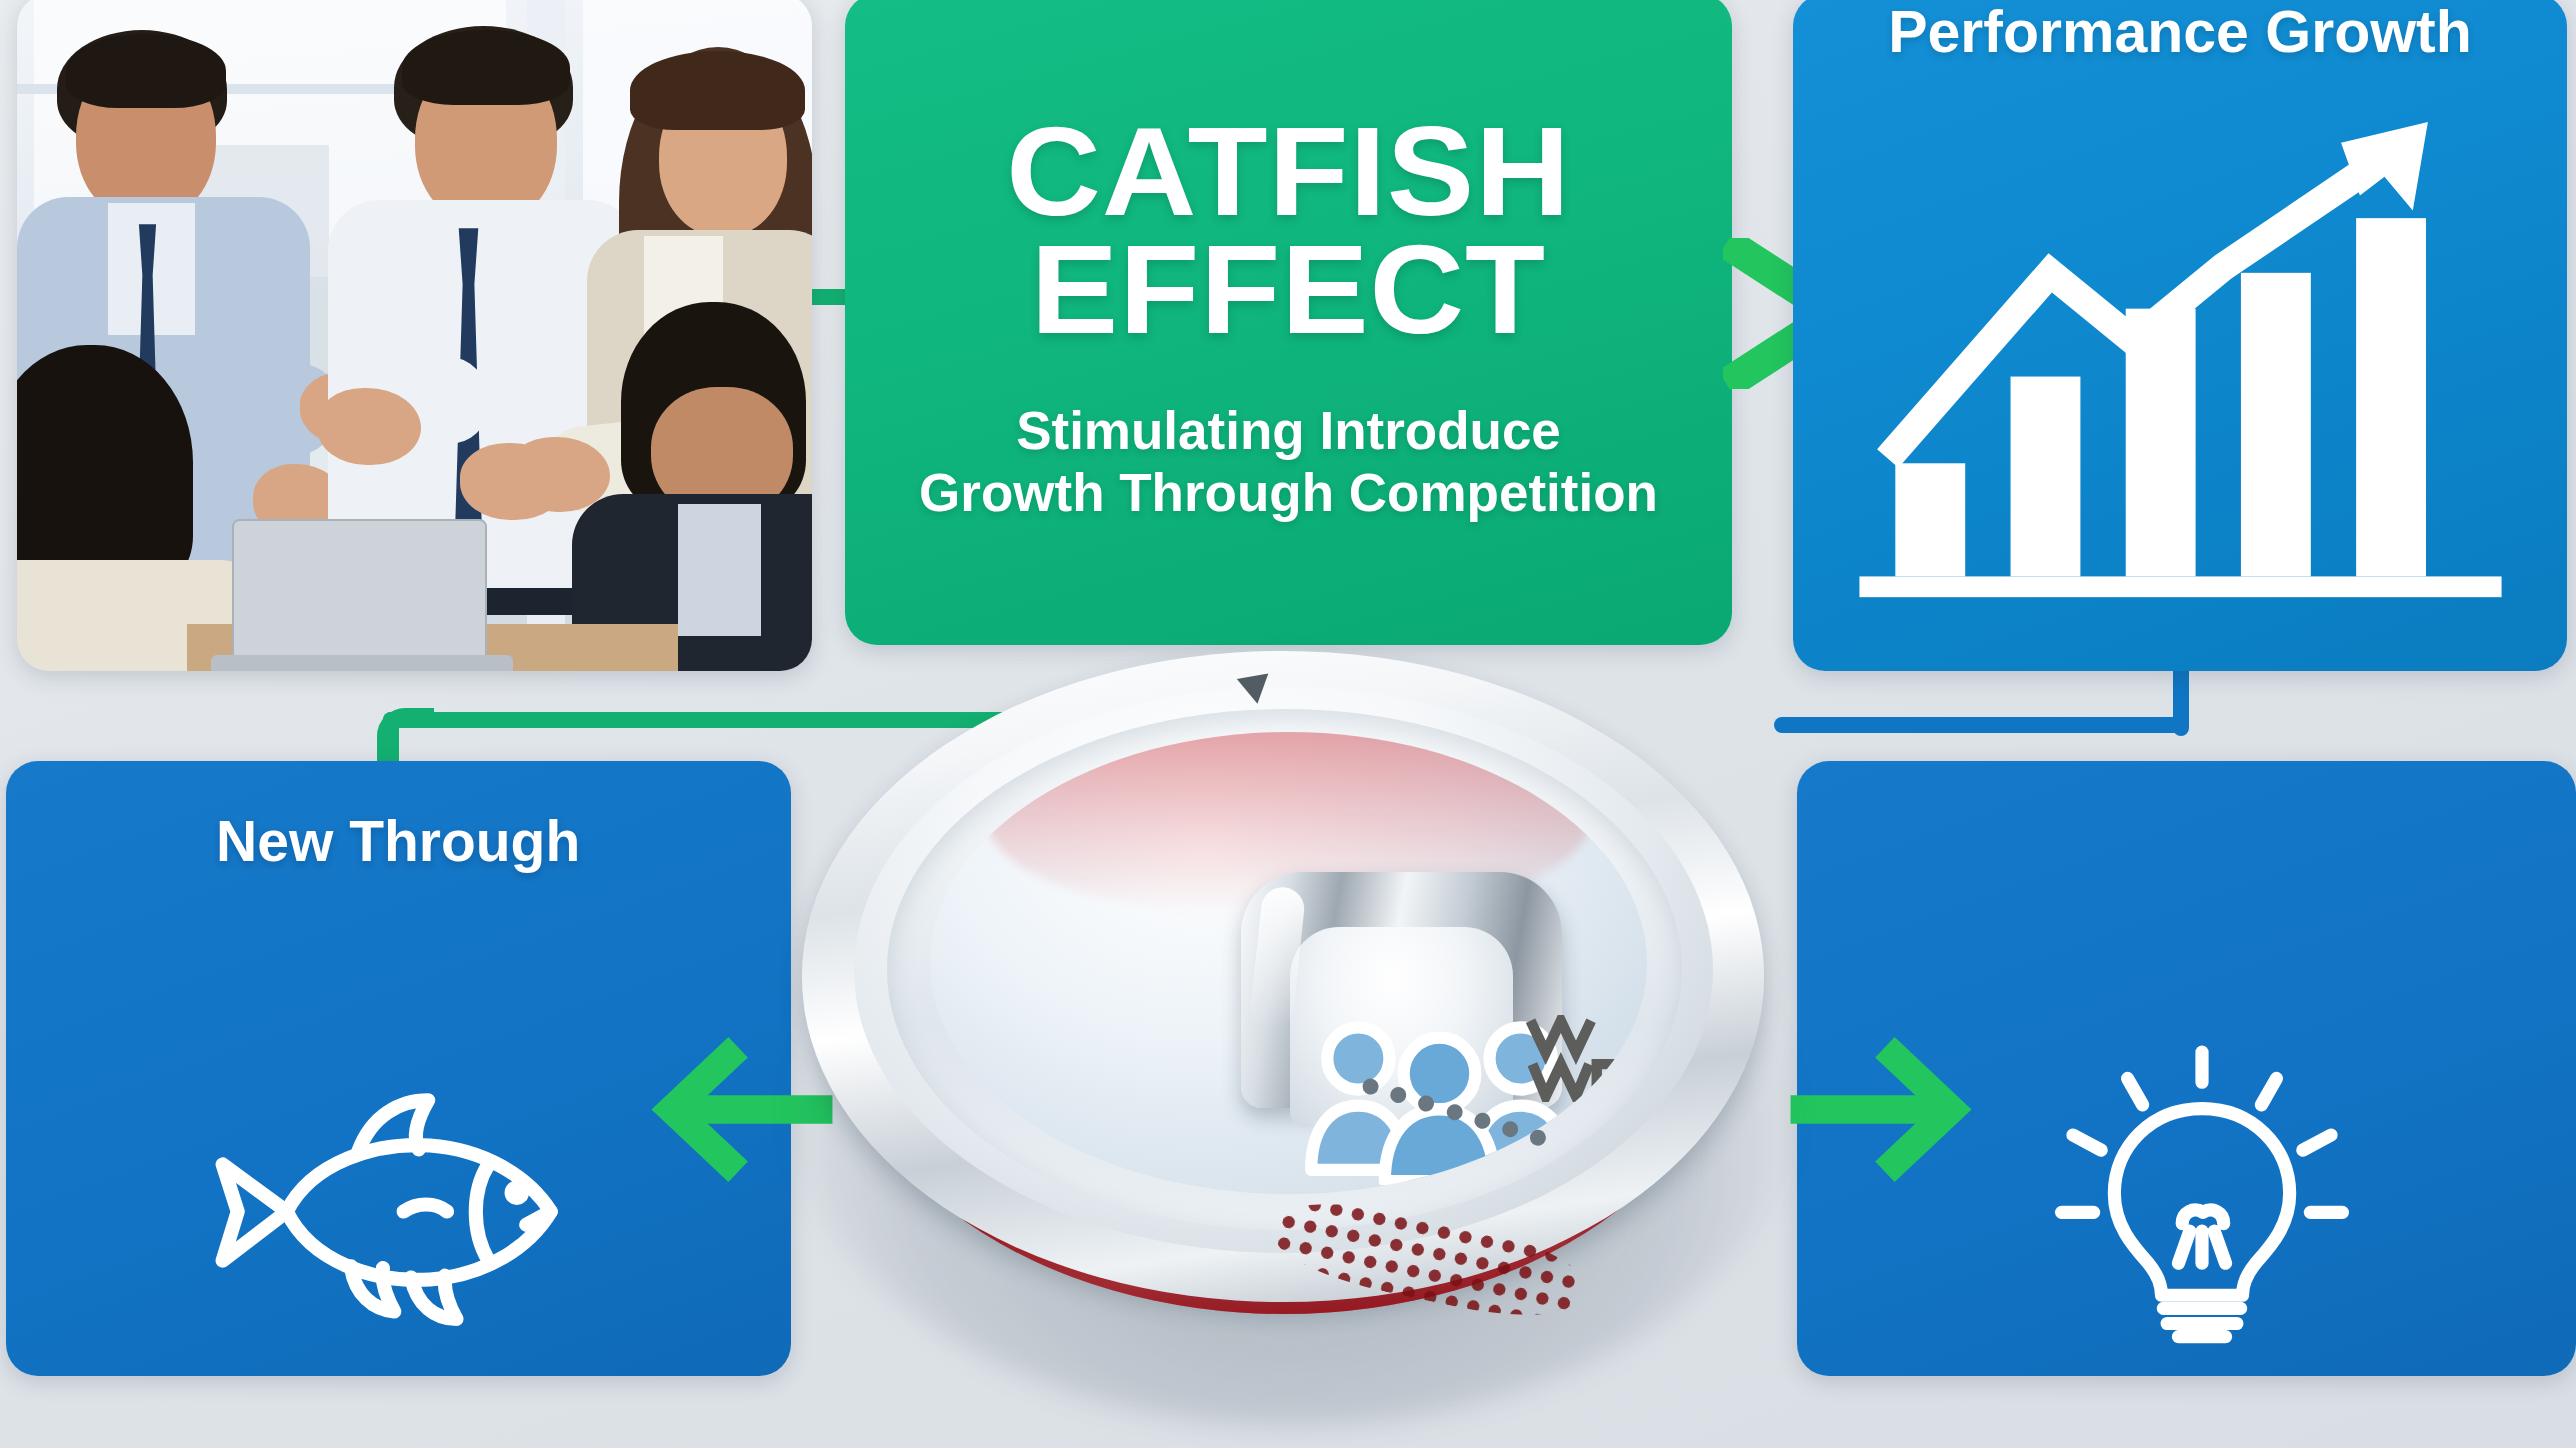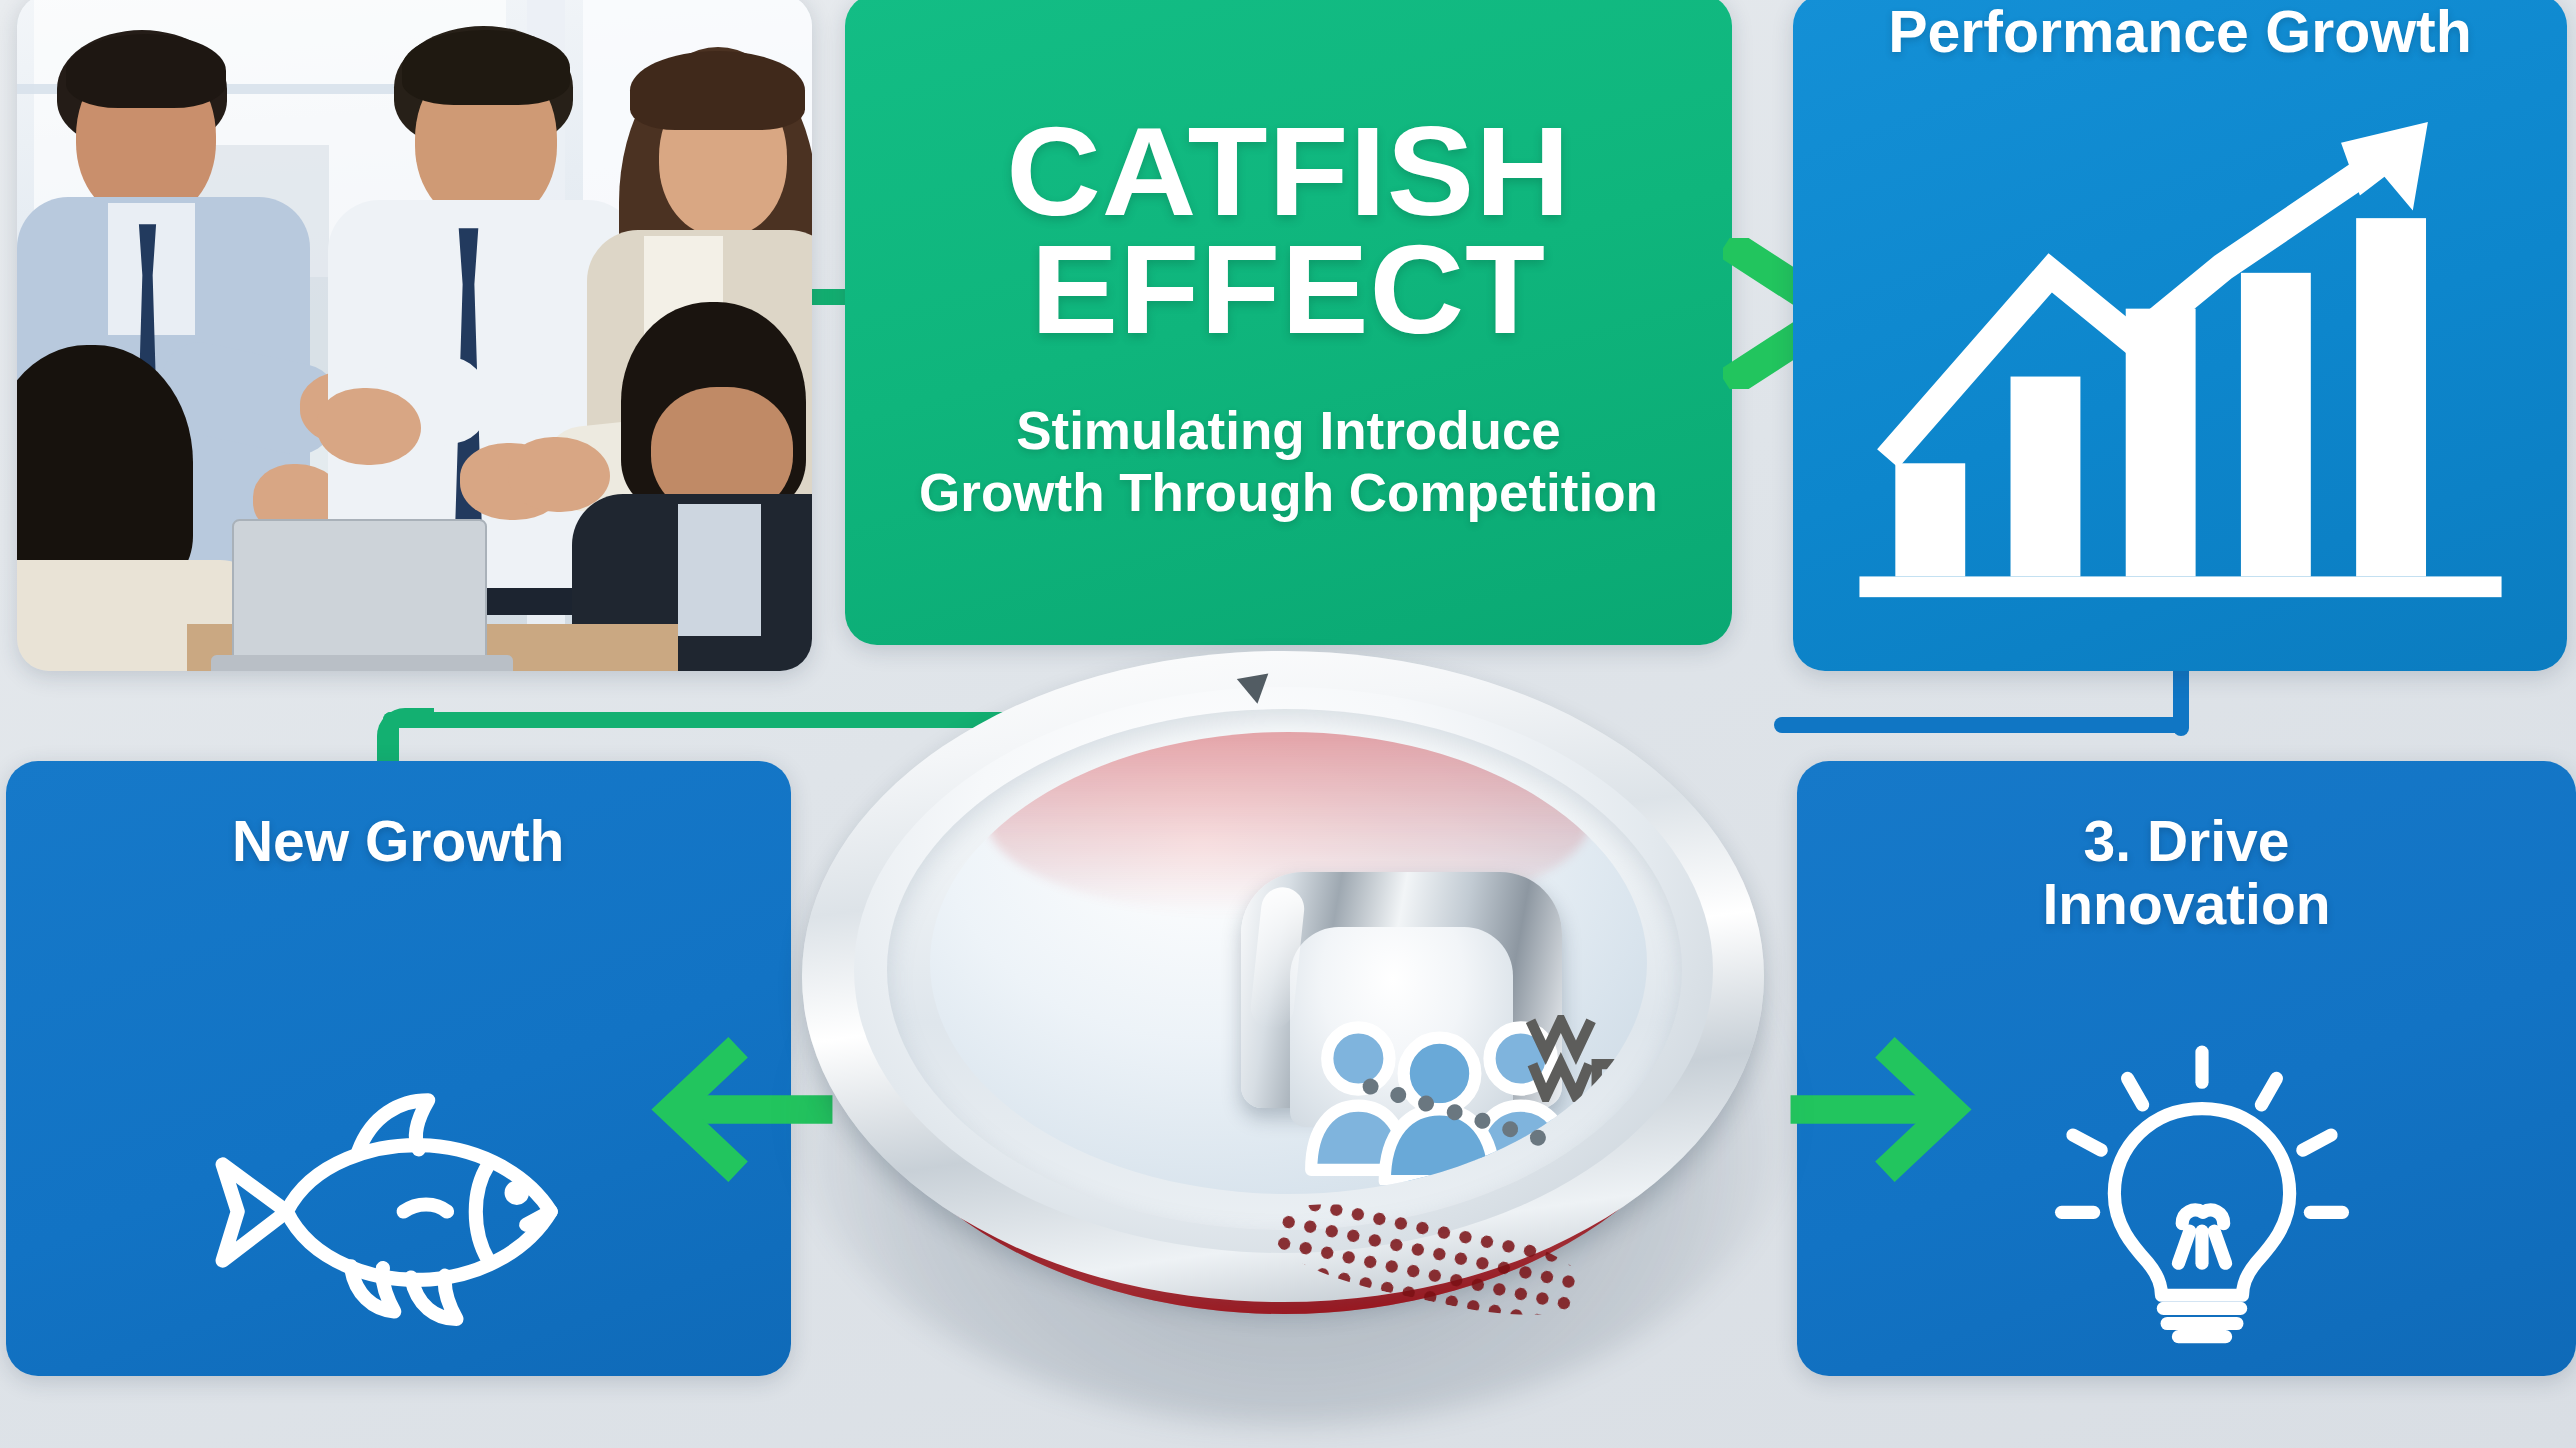--- a/index.html
+++ b/index.html
@@ -323,21 +323,21 @@
       <rect x="536" y="120" width="74" height="380" fill="#ffffff"></rect>
 
       <polyline points="40,375 212,178 300,250 395,172 560,60" fill="none" stroke="#ffffff" stroke-width="30" stroke-linejoin="miter" stroke-linecap="butt"></polyline>
 
       <polygon points="520,40 612,18 596,112 566,76 540,96" fill="#ffffff"></polygon>
     </svg>
   </div>
 
   <div class="panel" id="talent-panel">
     <div class="step-title">
-      <span class="l2">New Growth</span>
+      <span class="l2">New Through</span>
     </div>
 
     <svg class="step-icon" style="top:311px;" width="396" height="264" viewBox="0 0 420 280">
       <g fill="none" stroke="#ffffff" stroke-width="15" stroke-linecap="round" stroke-linejoin="round">
 
         <path d="M92 148 C118 96 186 74 244 78 C300 82 348 110 372 148
                  C348 188 300 216 244 220 C186 224 118 202 92 148 Z"></path>
 
         <path d="M92 148 L24 98 L40 148 L24 200 Z"></path>
 
@@ -357,24 +357,20 @@
   </div>
 
   <svg class="arrow" style="left:623px;top:1030px;" width="217" height="159" viewBox="0 0 230 168">
     <g stroke="#22c55e" stroke-width="30" fill="none" stroke-linecap="butt">
       <line x1="222" y1="84" x2="66" y2="84"></line>
       <polyline points="122,18 52,84 122,150" stroke-linejoin="miter"></polyline>
     </g>
   </svg>
 
   <div class="panel" id="innovation-panel">
-    <div class="step-title">
-      <span>3. Drive</span>
-      <span class="l2">Innovation</span>
-    </div>
 
     <svg class="step-icon" style="top:276px;left:52%;" width="311" height="311" viewBox="0 0 330 330">
       <g fill="none" stroke="#ffffff" stroke-width="14" stroke-linecap="round" stroke-linejoin="round">
 
         <path d="M165 76 C112 76 72 116 72 166 C72 200 92 222 108 240
                  C118 252 122 262 122 274 L208 274 C208 262 212 252 222 240
                  C238 222 258 200 258 166 C258 116 218 76 165 76 Z"></path>
 
         <path d="M124 288 L206 288"></path>
         <path d="M128 304 L202 304"></path>

